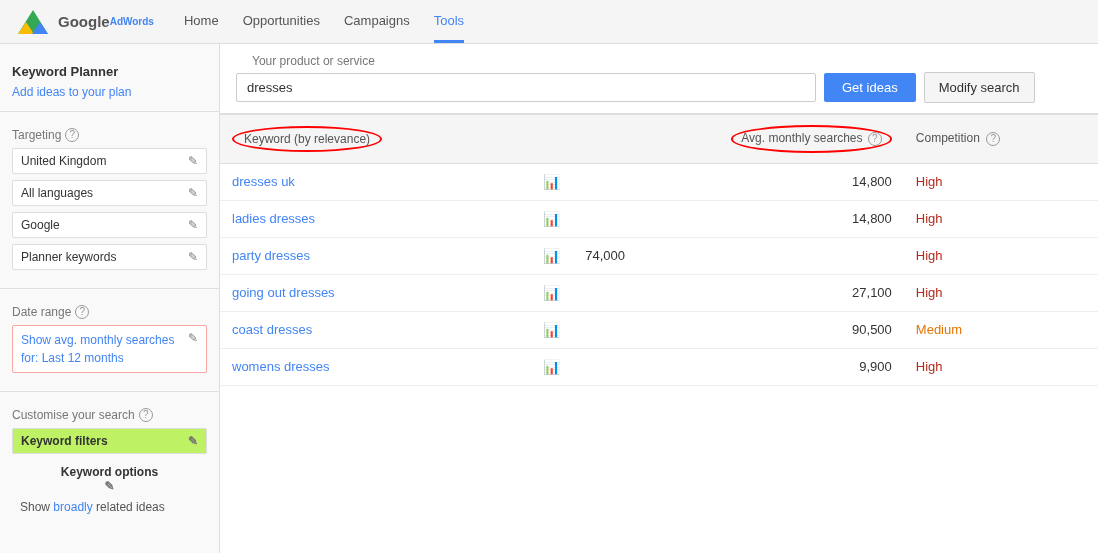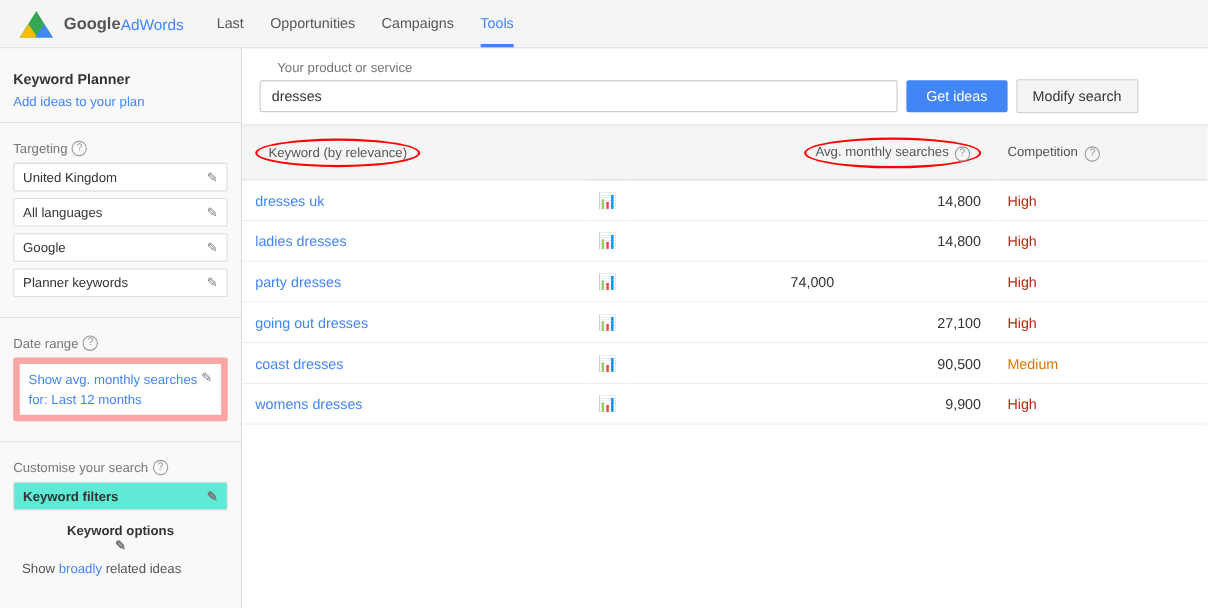--- a/index.html
+++ b/index.html
@@ -84,32 +84,32 @@
     }
     .edit-icon { color: #777; font-size: 12px; cursor: pointer; }
     .sidebar-divider { border: none; border-top: 1px solid #e0e0e0; margin: 8px 0; }
 
     .date-range-text { font-size: 12px; color: #4285f4; line-height: 1.5; }
     .date-range-item {
       display: flex;
       align-items: flex-start;
       justify-content: space-between;
       background: #fff;
-      border: 6px solid #fca5a5;
+      border: 1px solid #fca5a5;
       border-radius: 2px;
       padding: 5px 8px;
       margin-bottom: 6px;
       font-size: 12px;
     }
 
     .keyword-filters-item {
       display: flex;
       align-items: flex-end;
       justify-content: space-between;
-      background: #5eead4;
+      background: #bef264;
       border: 1px solid #ddd;
       border-radius: 2px;
       padding: 5px 8px;
       margin-bottom: 6px;
       font-size: 12px;
       font-weight: bold;
       color: #333;
     }
     .keyword-options-item {
       display: flex;
@@ -221,24 +221,24 @@
 <body>
 
 <nav class="top-nav">
   <div class="logo-area">
     <svg width="34" height="28" viewBox="0 0 34 28">
       <polygon points="17,2 2,26 32,26" fill="#34a853"></polygon>
       <polygon points="10,14 2,26 18,26" fill="#fbbc05"></polygon>
       <polygon points="24,14 16,26 32,26" fill="#4285f4"></polygon>
     </svg>
     <span style="font-size:15px;font-weight:bold;color:#555;margin-left:8px;">Google</span>
-    <span style="font-size:14px;font-weight:normal;color:#4285f4;">AdWords</span>
+    <span style="font-size:10px;font-weight:bold;color:#4285f4;">AdWords</span>
   </div>
   <div class="nav-links">
-    <a class="nav-link">Last</a>
+    <a class="nav-link">Home</a>
     <a class="nav-link">Opportunities</a>
     <a class="nav-link">Campaigns</a>
     <a class="nav-link active">Tools</a>
   </div>
 </nav>
 
 <div class="main-layout">
 
   <aside class="sidebar">
     <div class="sidebar-section">
@@ -339,21 +339,21 @@
     </tr>
             <tr>
       <td class="keyword-cell">ladies dresses</td>
       <td style="text-align:center;"><span class="chart-icon">📊</span></td>
       <td style="text-align:right;">14,800</td>
       <td><span class="high-label">High</span></td>
     </tr>
             <tr>
       <td class="keyword-cell">party dresses</td>
       <td style="text-align:center;"><span class="chart-icon">📊</span></td>
-      <td style="text-align:center;">74,000</td>
+      <td style="text-align:left;">74,000</td>
       <td><span class="high-label">High</span></td>
     </tr>
             <tr>
       <td class="keyword-cell">going out dresses</td>
       <td style="text-align:center;"><span class="chart-icon">📊</span></td>
       <td style="text-align:right;">27,100</td>
       <td><span class="high-label">High</span></td>
     </tr>
             <tr>
       <td class="keyword-cell">coast dresses</td>

